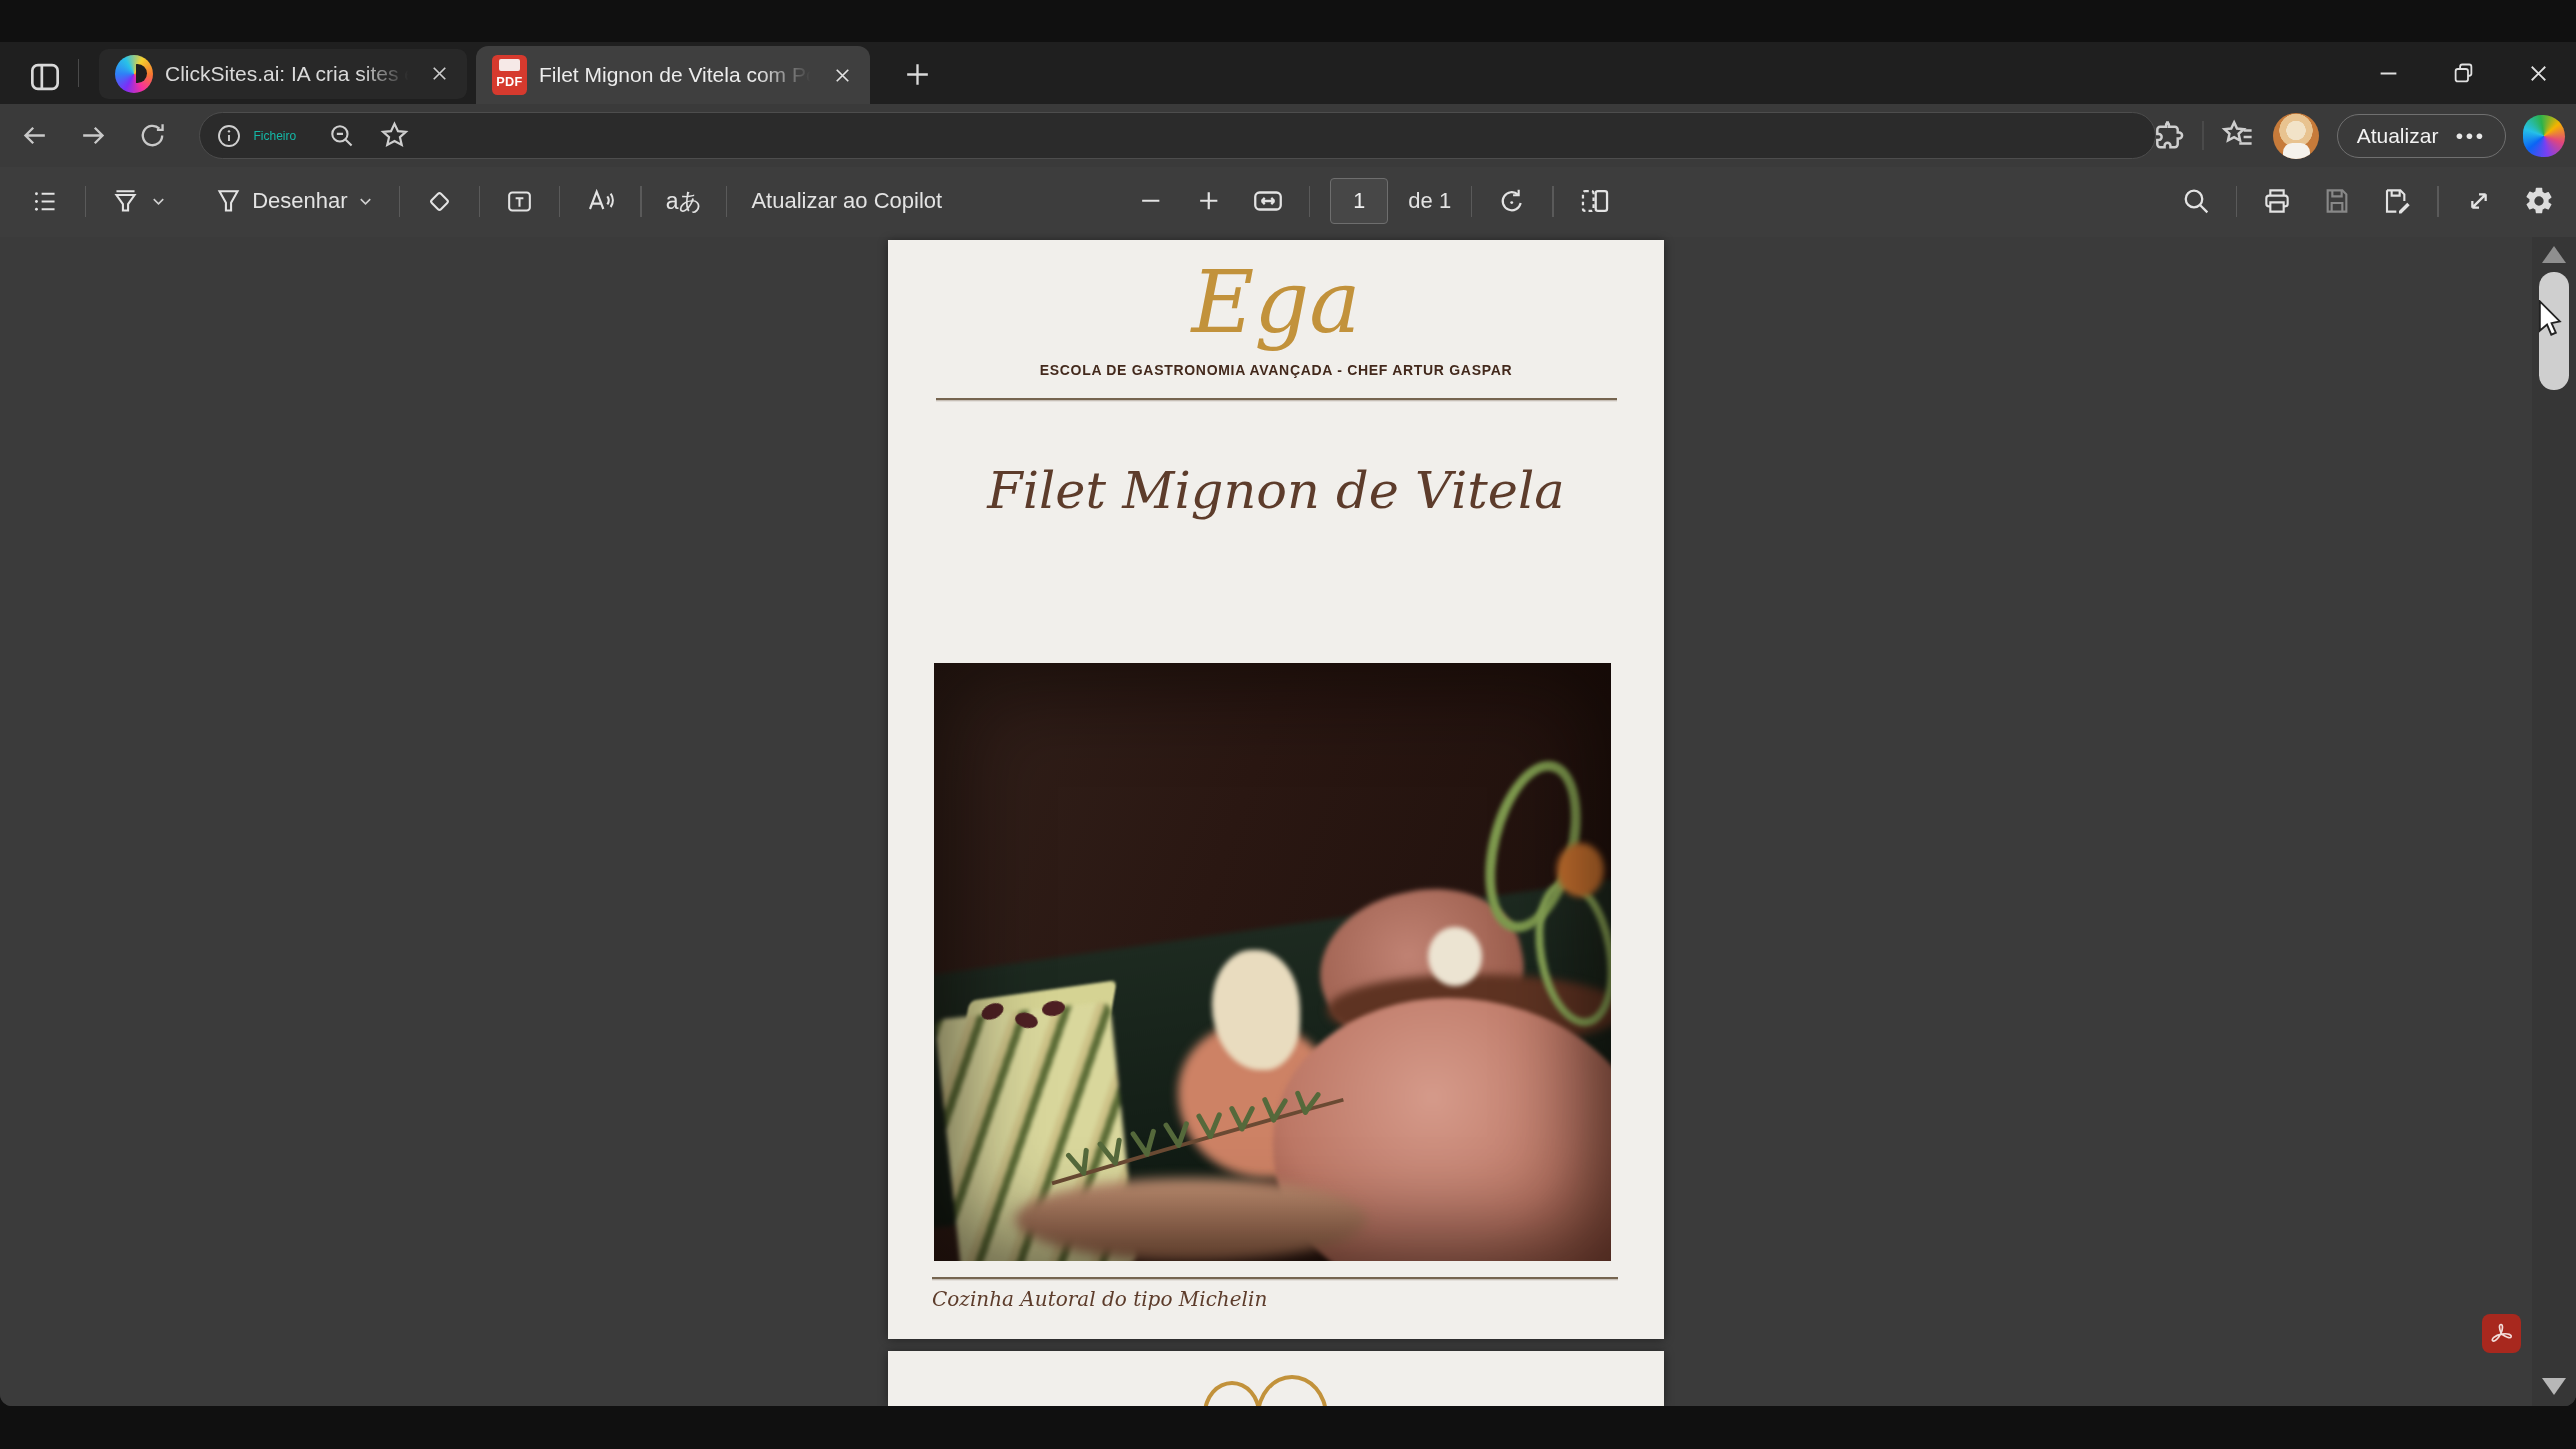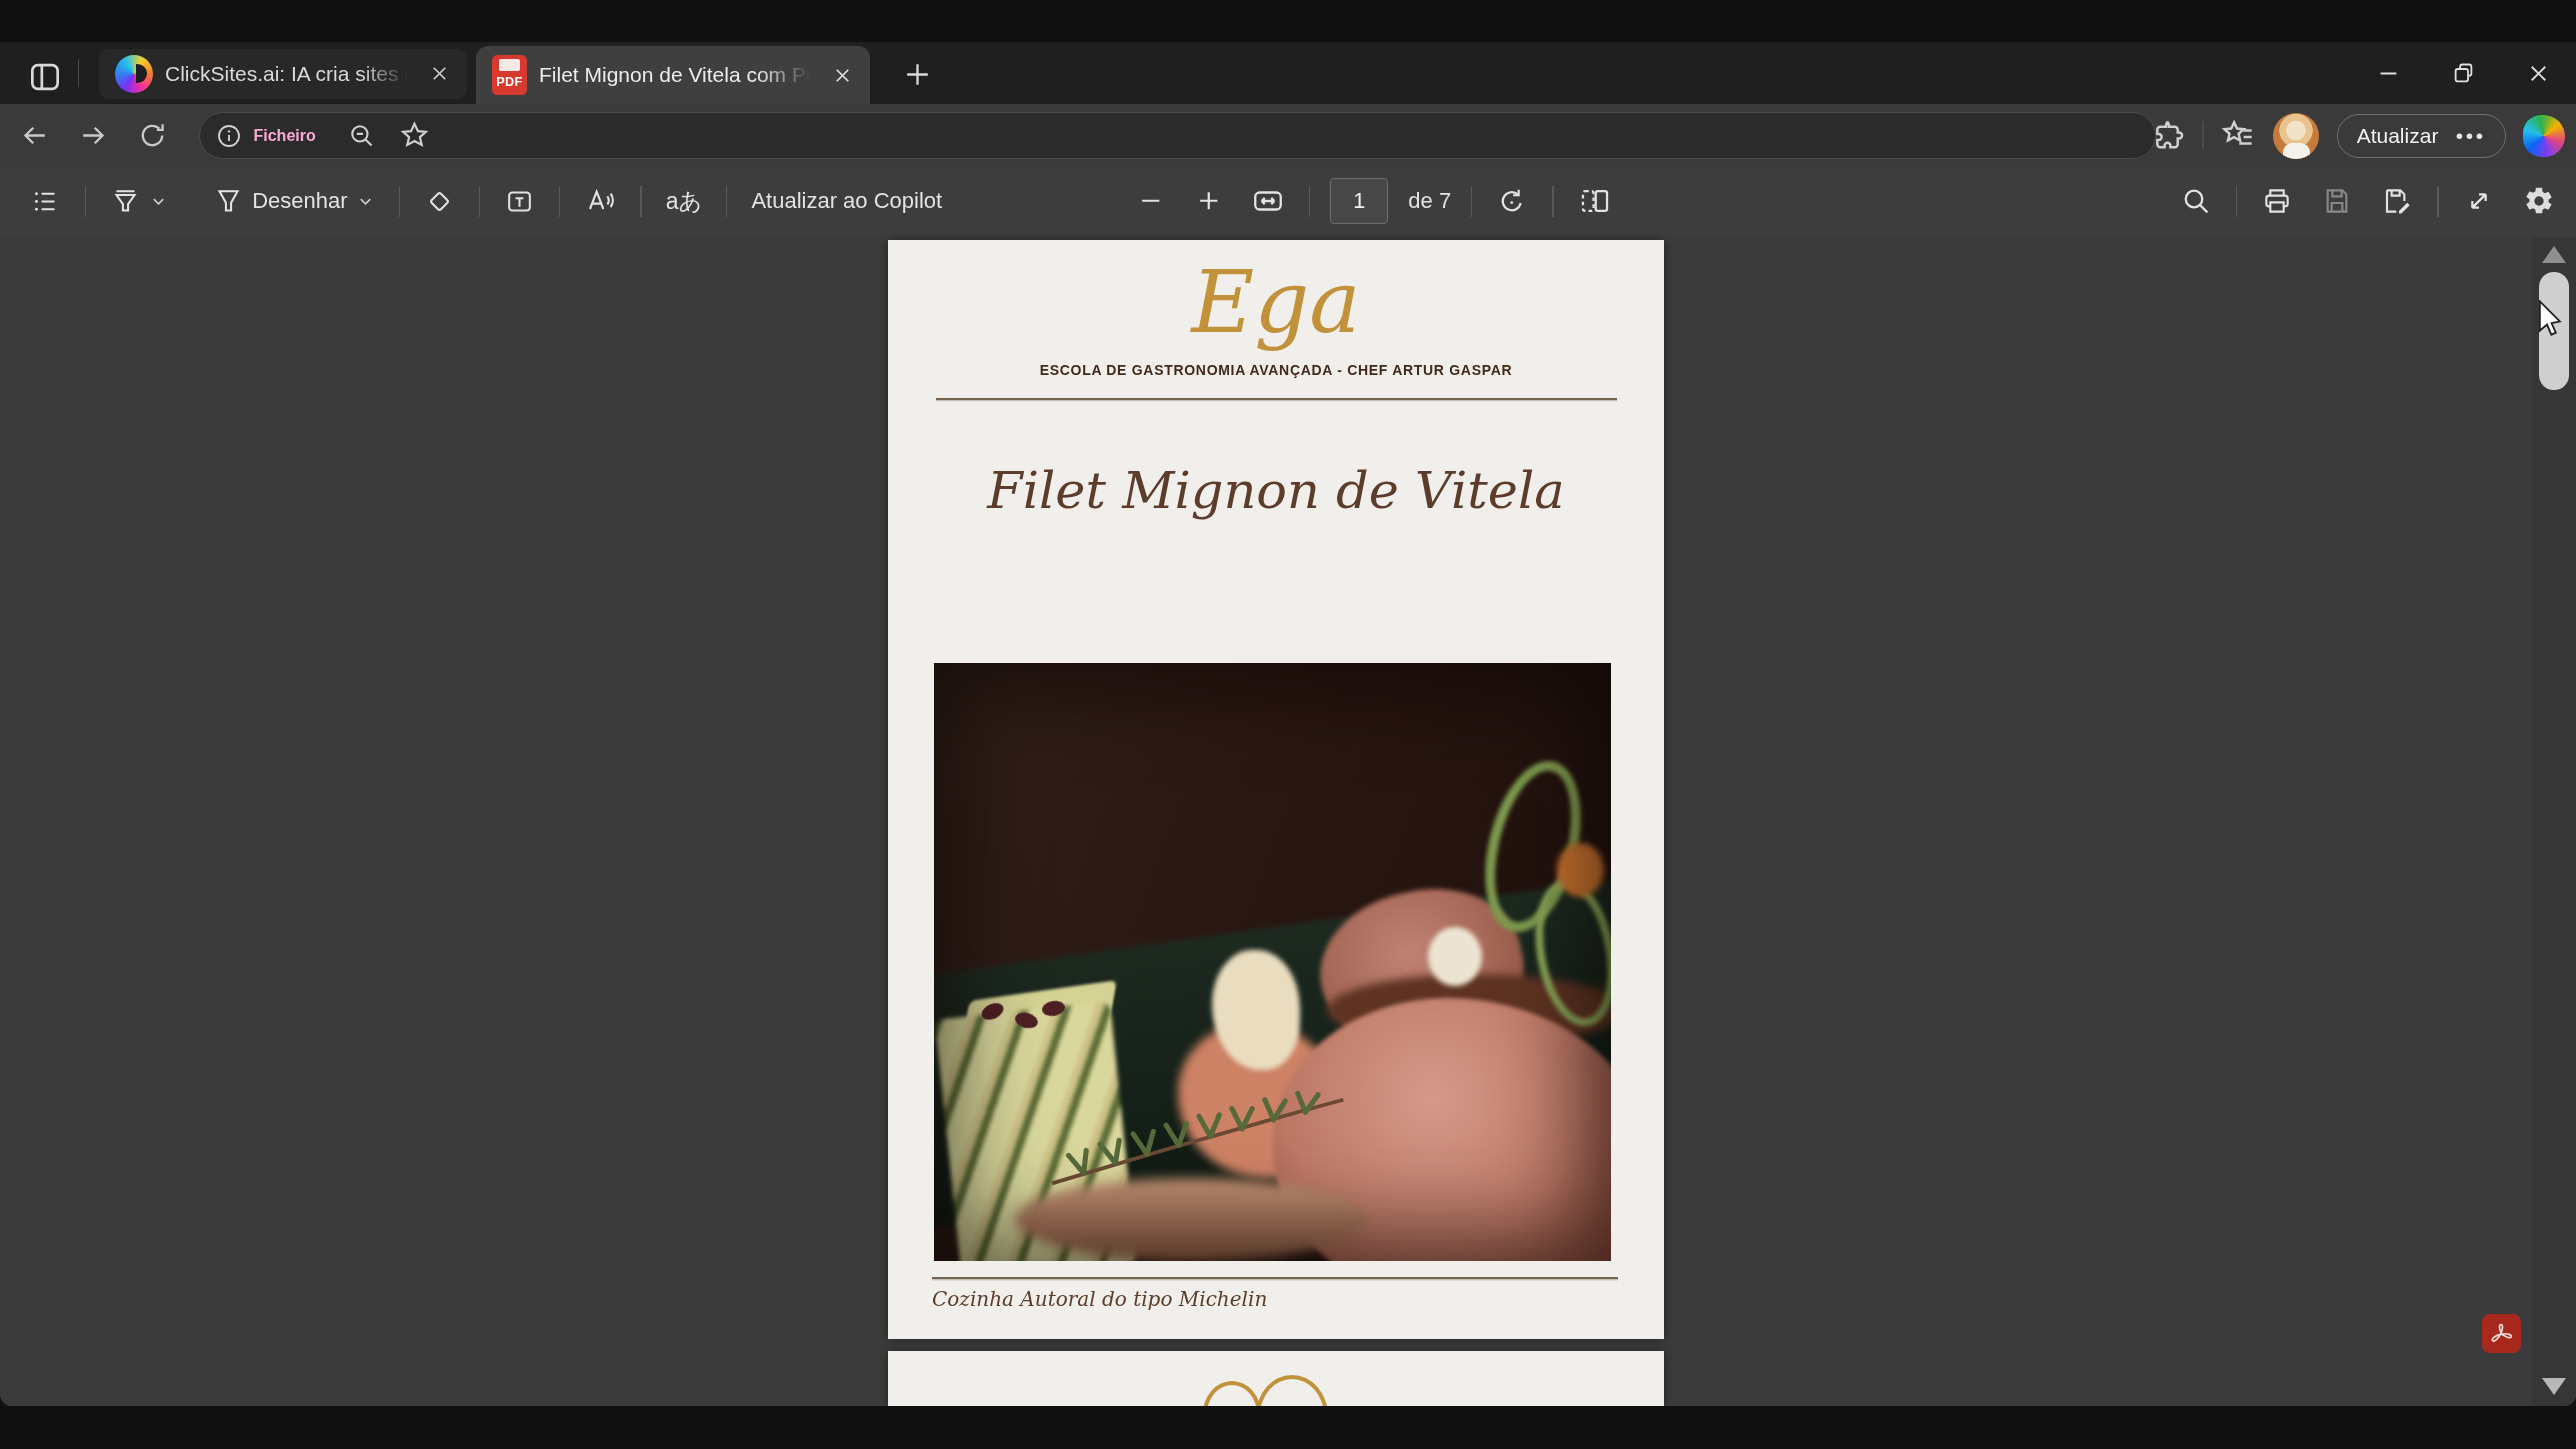--- a/index.html
+++ b/index.html
@@ -30,21 +30,21 @@
   .fav-pdf b{color:#fff;font-size:12.7px;letter-spacing:0.3px;padding-bottom:6px;}
   .newtab{position:absolute;left:896px;top:13.4px;width:42px;height:38px;background:none;border:none;cursor:pointer;}
   .wincontrols{position:absolute;right:0;top:0;height:62px;display:flex;align-items:center;}
   .winbtn{width:75px;height:62px;background:none;border:none;cursor:pointer;display:flex;align-items:center;justify-content:center;}
   
   .addressbar{position:absolute;left:0;top:62px;width:100%;height:63px;background:#3a3a3a;display:flex;align-items:center;}
   .navbtn{background:none;border:none;cursor:pointer;width:59px;height:59px;display:flex;align-items:center;justify-content:center;flex:0 0 auto;}
   .navbtn:first-child{margin-left:5.4px;}
   .urlpill{position:absolute;left:199px;top:8px;width:1957px;height:47px;border-radius:24px;background:#2b2b2b;
      border:1.3px solid #4d4d4d;display:flex;align-items:center;box-sizing:border-box;padding:0 14.8px;cursor:text;}
-  .scheme{font-size:16px;font-weight:bold;color:#f9a8d4;margin:0 17.4px 0 10.7px;flex:0 0 auto;}
+  .scheme{font-size:12px;font-weight:normal;color:#14b8a6;margin:0 17.4px 0 10.7px;flex:0 0 auto;}
   .urltext{font-size:21px;color:#e4e4e4;white-space:nowrap;overflow:hidden;flex:1;letter-spacing:0.1px;}
   .pillicons{display:flex;align-items:center;gap:23px;margin-left:13.4px;flex:0 0 auto;}
   .abar-right{position:absolute;right:10.7px;top:0;height:63px;display:flex;align-items:center;gap:17.4px;}
   .iconbtn{background:none;border:none;cursor:pointer;padding:0;line-height:0;display:flex;align-items:center;justify-content:center;}
   .addressbar .vdiv{position:static;height:29.5px;}
   .avatar{width:46px;height:46px;border-radius:50%;border:none;cursor:pointer;padding:0;
      background:radial-gradient(circle at 50% 38%,#f2e3c8 0 26%,#e8c390 27% 45%,#c77b3a 46% 70%,#8a4f22 100%);position:relative;overflow:hidden;}
   .avatar:after{content:"";position:absolute;left:9.4px;bottom:-4px;width:27px;height:20px;background:#f5f2ec;border-radius:9.4px 9.4px 0 0;}
   .updatepill{height:44px;border-radius:23px;border:1.3px solid #707070;background:transparent;color:#f2f2f2;
      display:flex;align-items:center;gap:17.4px;padding:0 19px;font-size:21px;cursor:pointer;}
@@ -322,21 +322,21 @@
           </svg>
         </button>
       <button class="toolbtn">
         <svg width="34" height="34" viewBox="0 0 24 24" fill="none" stroke="#e3e3e3" stroke-width="1.6">
           <rect x="3" y="6" width="18" height="12" rx="3"></rect>
             <path d="M7.5 12h9M7.5 12l2.2-2.2M7.5 12l2.2 2.2M16.5 12l-2.2-2.2M16.5 12l-2.2 2.2"></path>
           </svg>
         </button>
       <div class="vdiv"></div>
       <input class="pageinput" value="1" style="">
-      <span class="toollabel">de 7</span>
+      <span class="toollabel">de 1</span>
       <div class="vdiv"></div>
       <button class="toolbtn">
         <svg width="32" height="32" viewBox="0 0 24 24" fill="none" stroke="#e3e3e3" stroke-width="1.6">
           <path d="M18.5 13.5a6.8 6.8 0 1 1-2-6.3"></path>
             <path d="M17 3.5v4.2h-4.2"></path>
             <circle cx="11.8" cy="13.2" r="1.1" fill="#e3e3e3" stroke="none"></circle>
           </svg>
         </button>
       <div class="vdiv"></div>
       <button class="toolbtn">

